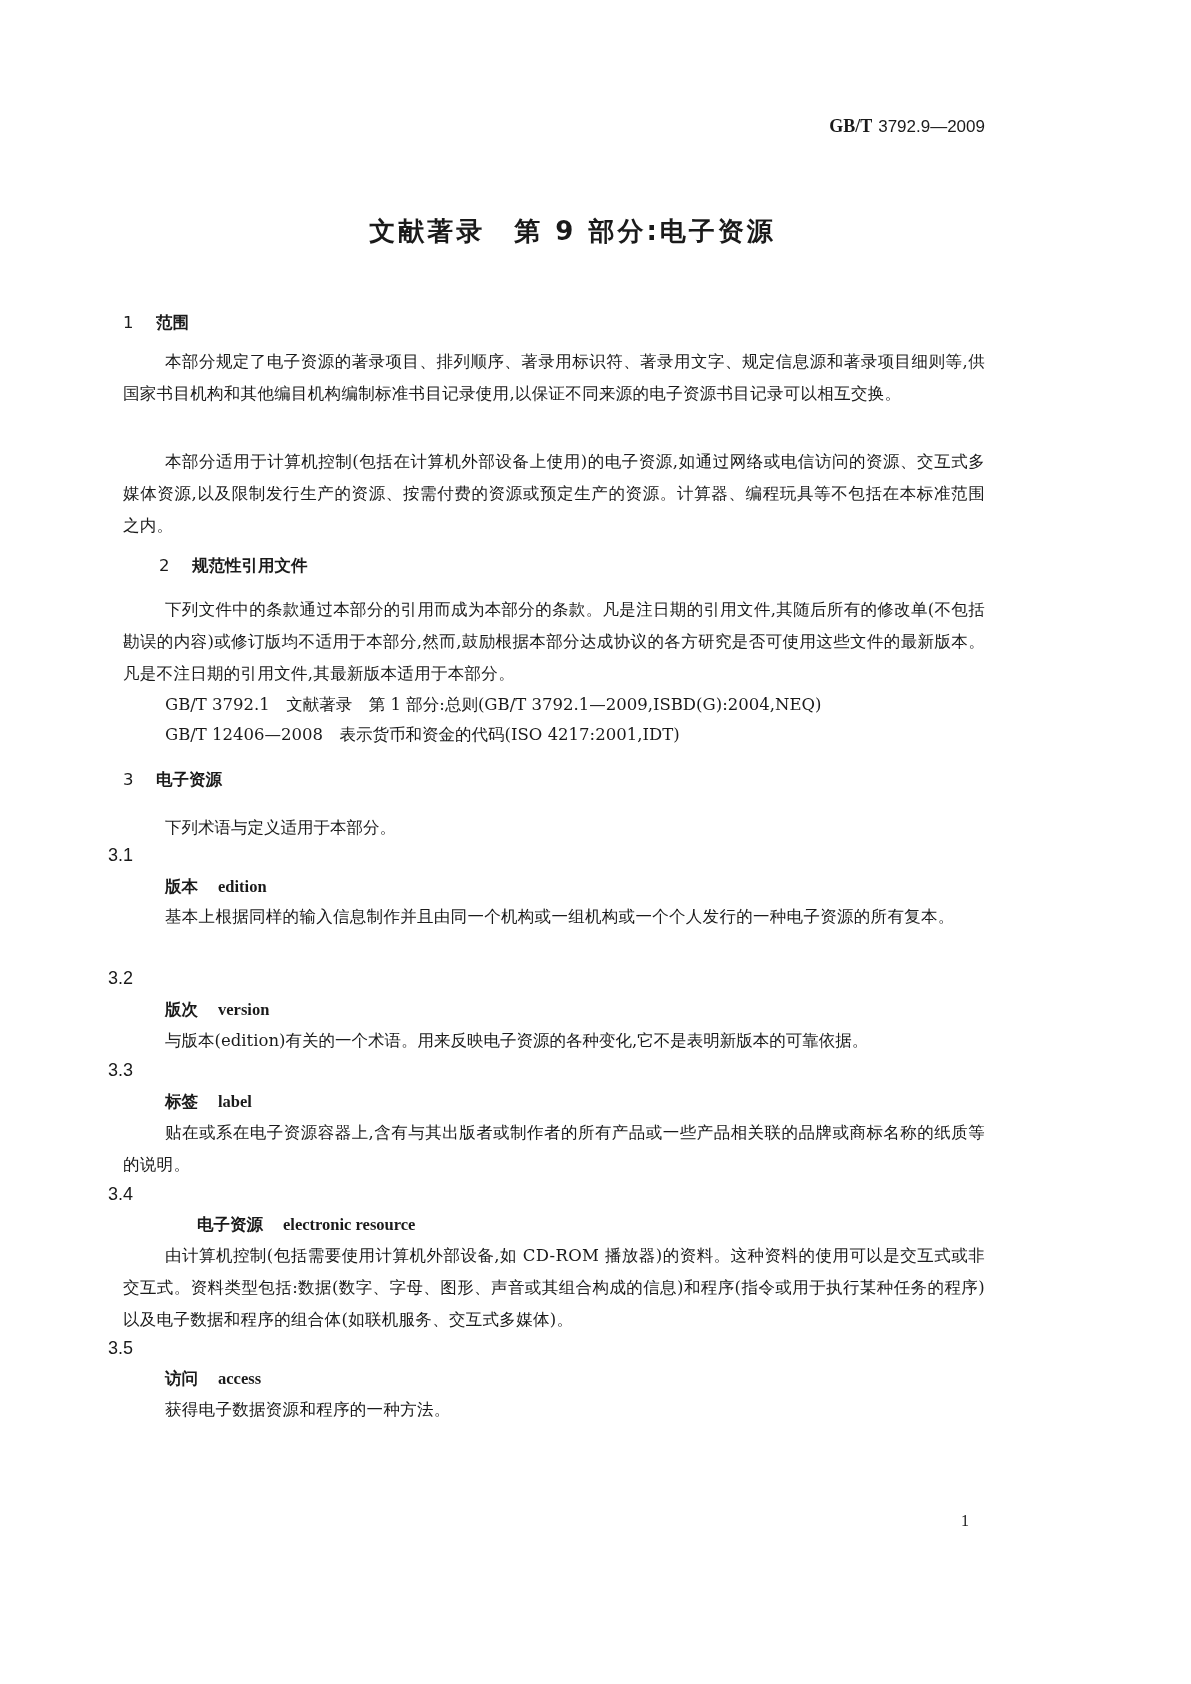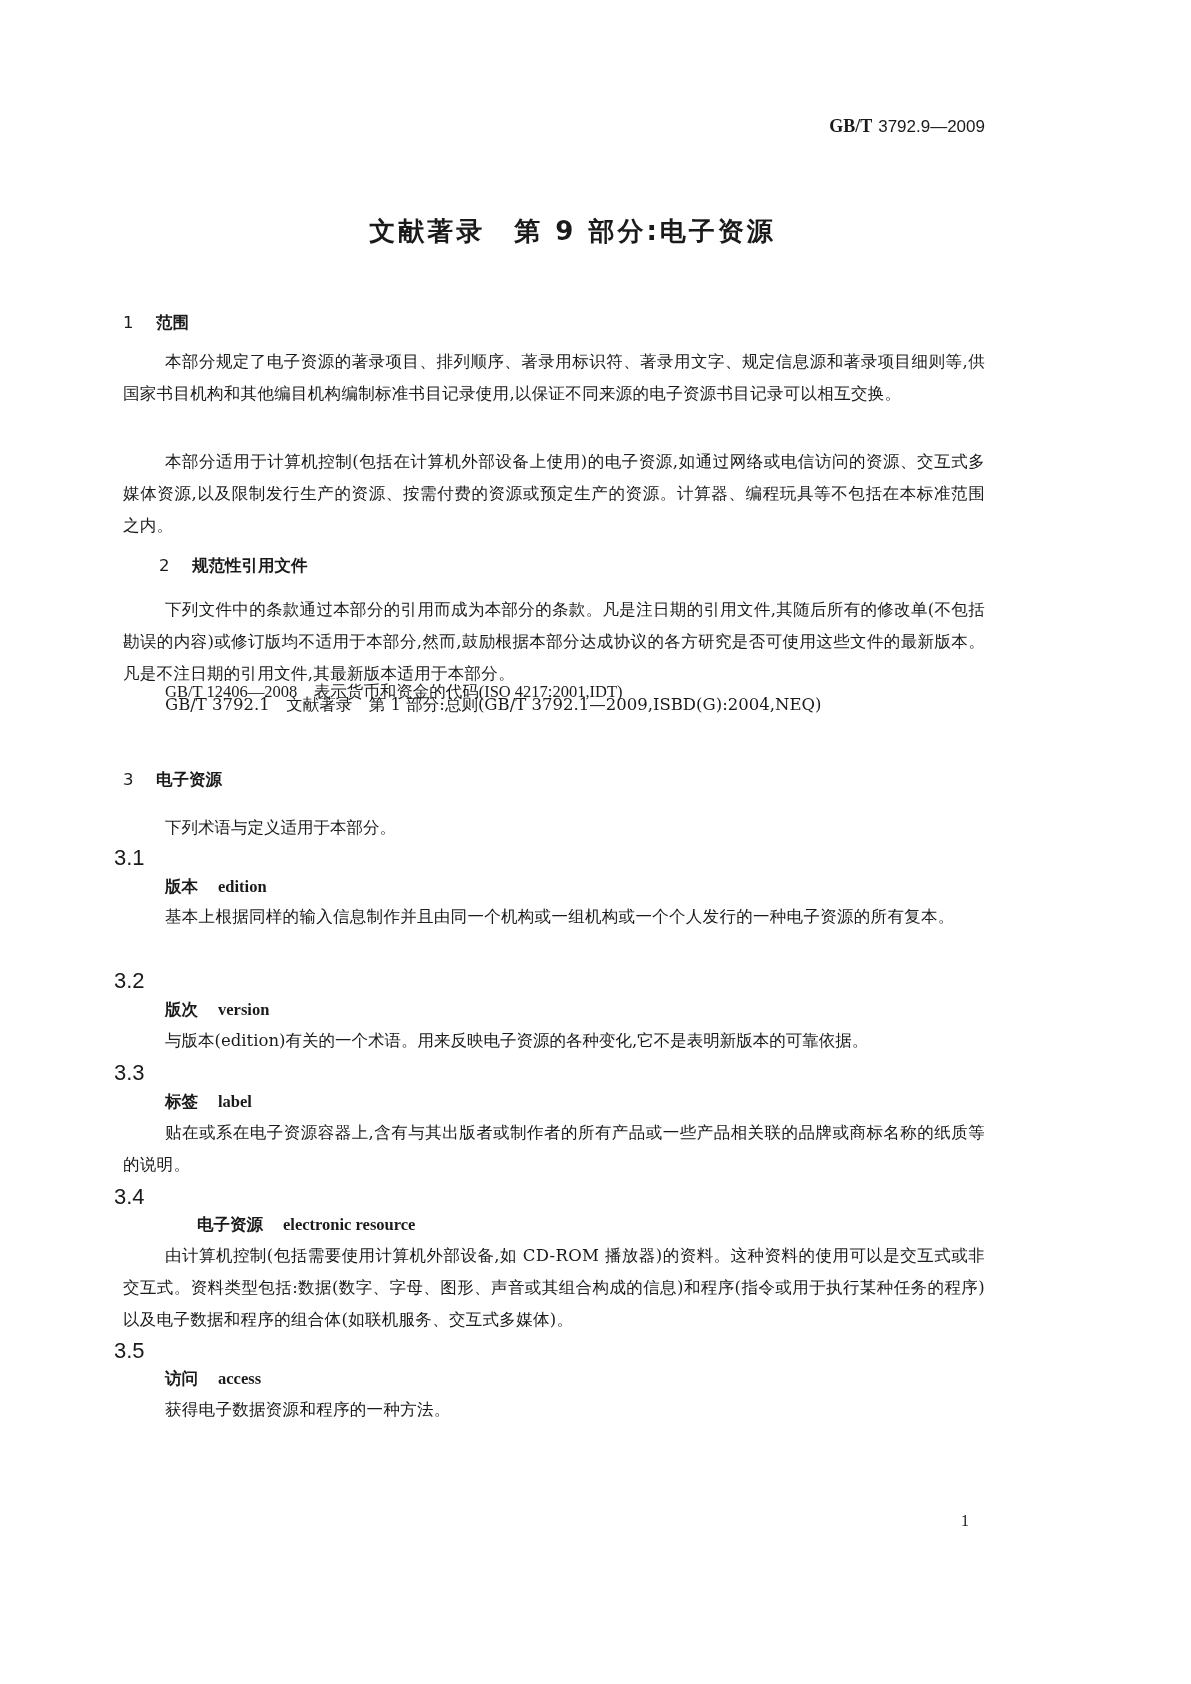--- a/index.html
+++ b/index.html
@@ -8,40 +8,40 @@
   .abs { position:absolute; white-space:nowrap; }
   .std-code { right:206px; top:116px; font-size:17px; font-family:"Liberation Sans",sans-serif; }
   .std-code b { font-family:"Liberation Serif",serif; font-weight:bold; font-size:18px; margin-right:6px;text-align:right; }
   .title { left:0; width:1111px; text-align:center; top:214px; font-size:26px; letter-spacing:3px;
            font-family:"DejaVu Sans","Liberation Sans",sans-serif; font-weight:bold;padding-left:17px; }
   .sec { left:123px; font-size:16.5px; font-family:"DejaVu Sans","Liberation Sans",sans-serif; font-weight:bold; }
   .sec .num { display:inline-block; width:33px; font-weight:normal; }
   .para { position:absolute; left:123px; width:862px; font-size:16.5px; line-height:32px; text-indent:42px;
           text-align:justify; letter-spacing:0.3px; }
   .line { left:165px; font-size:16.5px; }
-  .clause { left:114px; font-size:22px; font-family:"Liberation Sans",sans-serif; }
+  .clause { left:108px; font-size:18px; font-family:"Liberation Sans",sans-serif; }
   .term { left:165px; font-size:16.5px; font-weight:bold; }
   .term .en { margin-left:20px; font-family:Liberation Serif, serif; }
   .pageno { left:961px; top:1512px; font-size:16px; font-family:"Liberation Serif",serif; }
 </style>
 </head>
 <body>
 
 <div class="abs std-code"><b>GB/T</b><span>3792.9—2009</span></div>
 
 <div class="abs title">文献著录　第 9 部分:电子资源</div>
 
 <div class="abs sec" style="top:312px;"><span class="num">1</span><span>范围</span></div>
 <div class="para" style="top:346px;">本部分规定了电子资源的著录项目、排列顺序、著录用标识符、著录用文字、规定信息源和著录项目细则等,供国家书目机构和其他编目机构编制标准书目记录使用,以保证不同来源的电子资源书目记录可以相互交换。</div>
 <div class="para" style="top:446px;">本部分适用于计算机控制(包括在计算机外部设备上使用)的电子资源,如通过网络或电信访问的资源、交互式多媒体资源,以及限制发行生产的资源、按需付费的资源或预定生产的资源。计算器、编程玩具等不包括在本标准范围之内。</div>
 
 <div class="abs sec" style="top:555px;margin-left:36px;"><span class="num">2</span><span>规范性引用文件</span></div>
 <div class="para" style="top:594px;">下列文件中的条款通过本部分的引用而成为本部分的条款。凡是注日期的引用文件,其随后所有的修改单(不包括勘误的内容)或修订版均不适用于本部分,然而,鼓励根据本部分达成协议的各方研究是否可使用这些文件的最新版本。凡是不注日期的引用文件,其最新版本适用于本部分。</div>
 <div class="abs line" style="top:694px;">GB/T 3792.1　文献著录　第 1 部分:总则(GB/T 3792.1—2009,ISBD(G):2004,NEQ)</div>
-<div class="abs line" style="top:681px;font-family:Liberation Serif, serif;">GB/T 12406—2008　表示货币和资金的代码(ISO 4217:2001,IDT)</div>
+<div class="abs line" style="top:724px;">GB/T 12406—2008　表示货币和资金的代码(ISO 4217:2001,IDT)</div>
 
 <div class="abs sec" style="top:769px;"><span class="num">3</span><span>电子资源</span></div>
 <div class="abs line" style="top:817px;">下列术语与定义适用于本部分。</div>
 
 <div class="abs clause" style="top:845px;">3.1</div>
 <div class="abs term" style="top:876px;"><span>版本</span><span class="en">edition</span></div>
 <div class="para" style="top:901px;">基本上根据同样的输入信息制作并且由同一个机构或一组机构或一个个人发行的一种电子资源的所有复本。</div>
 
 <div class="abs clause" style="top:968px;">3.2</div>
 <div class="abs term" style="top:999px;"><span>版次</span><span class="en">version</span></div>

